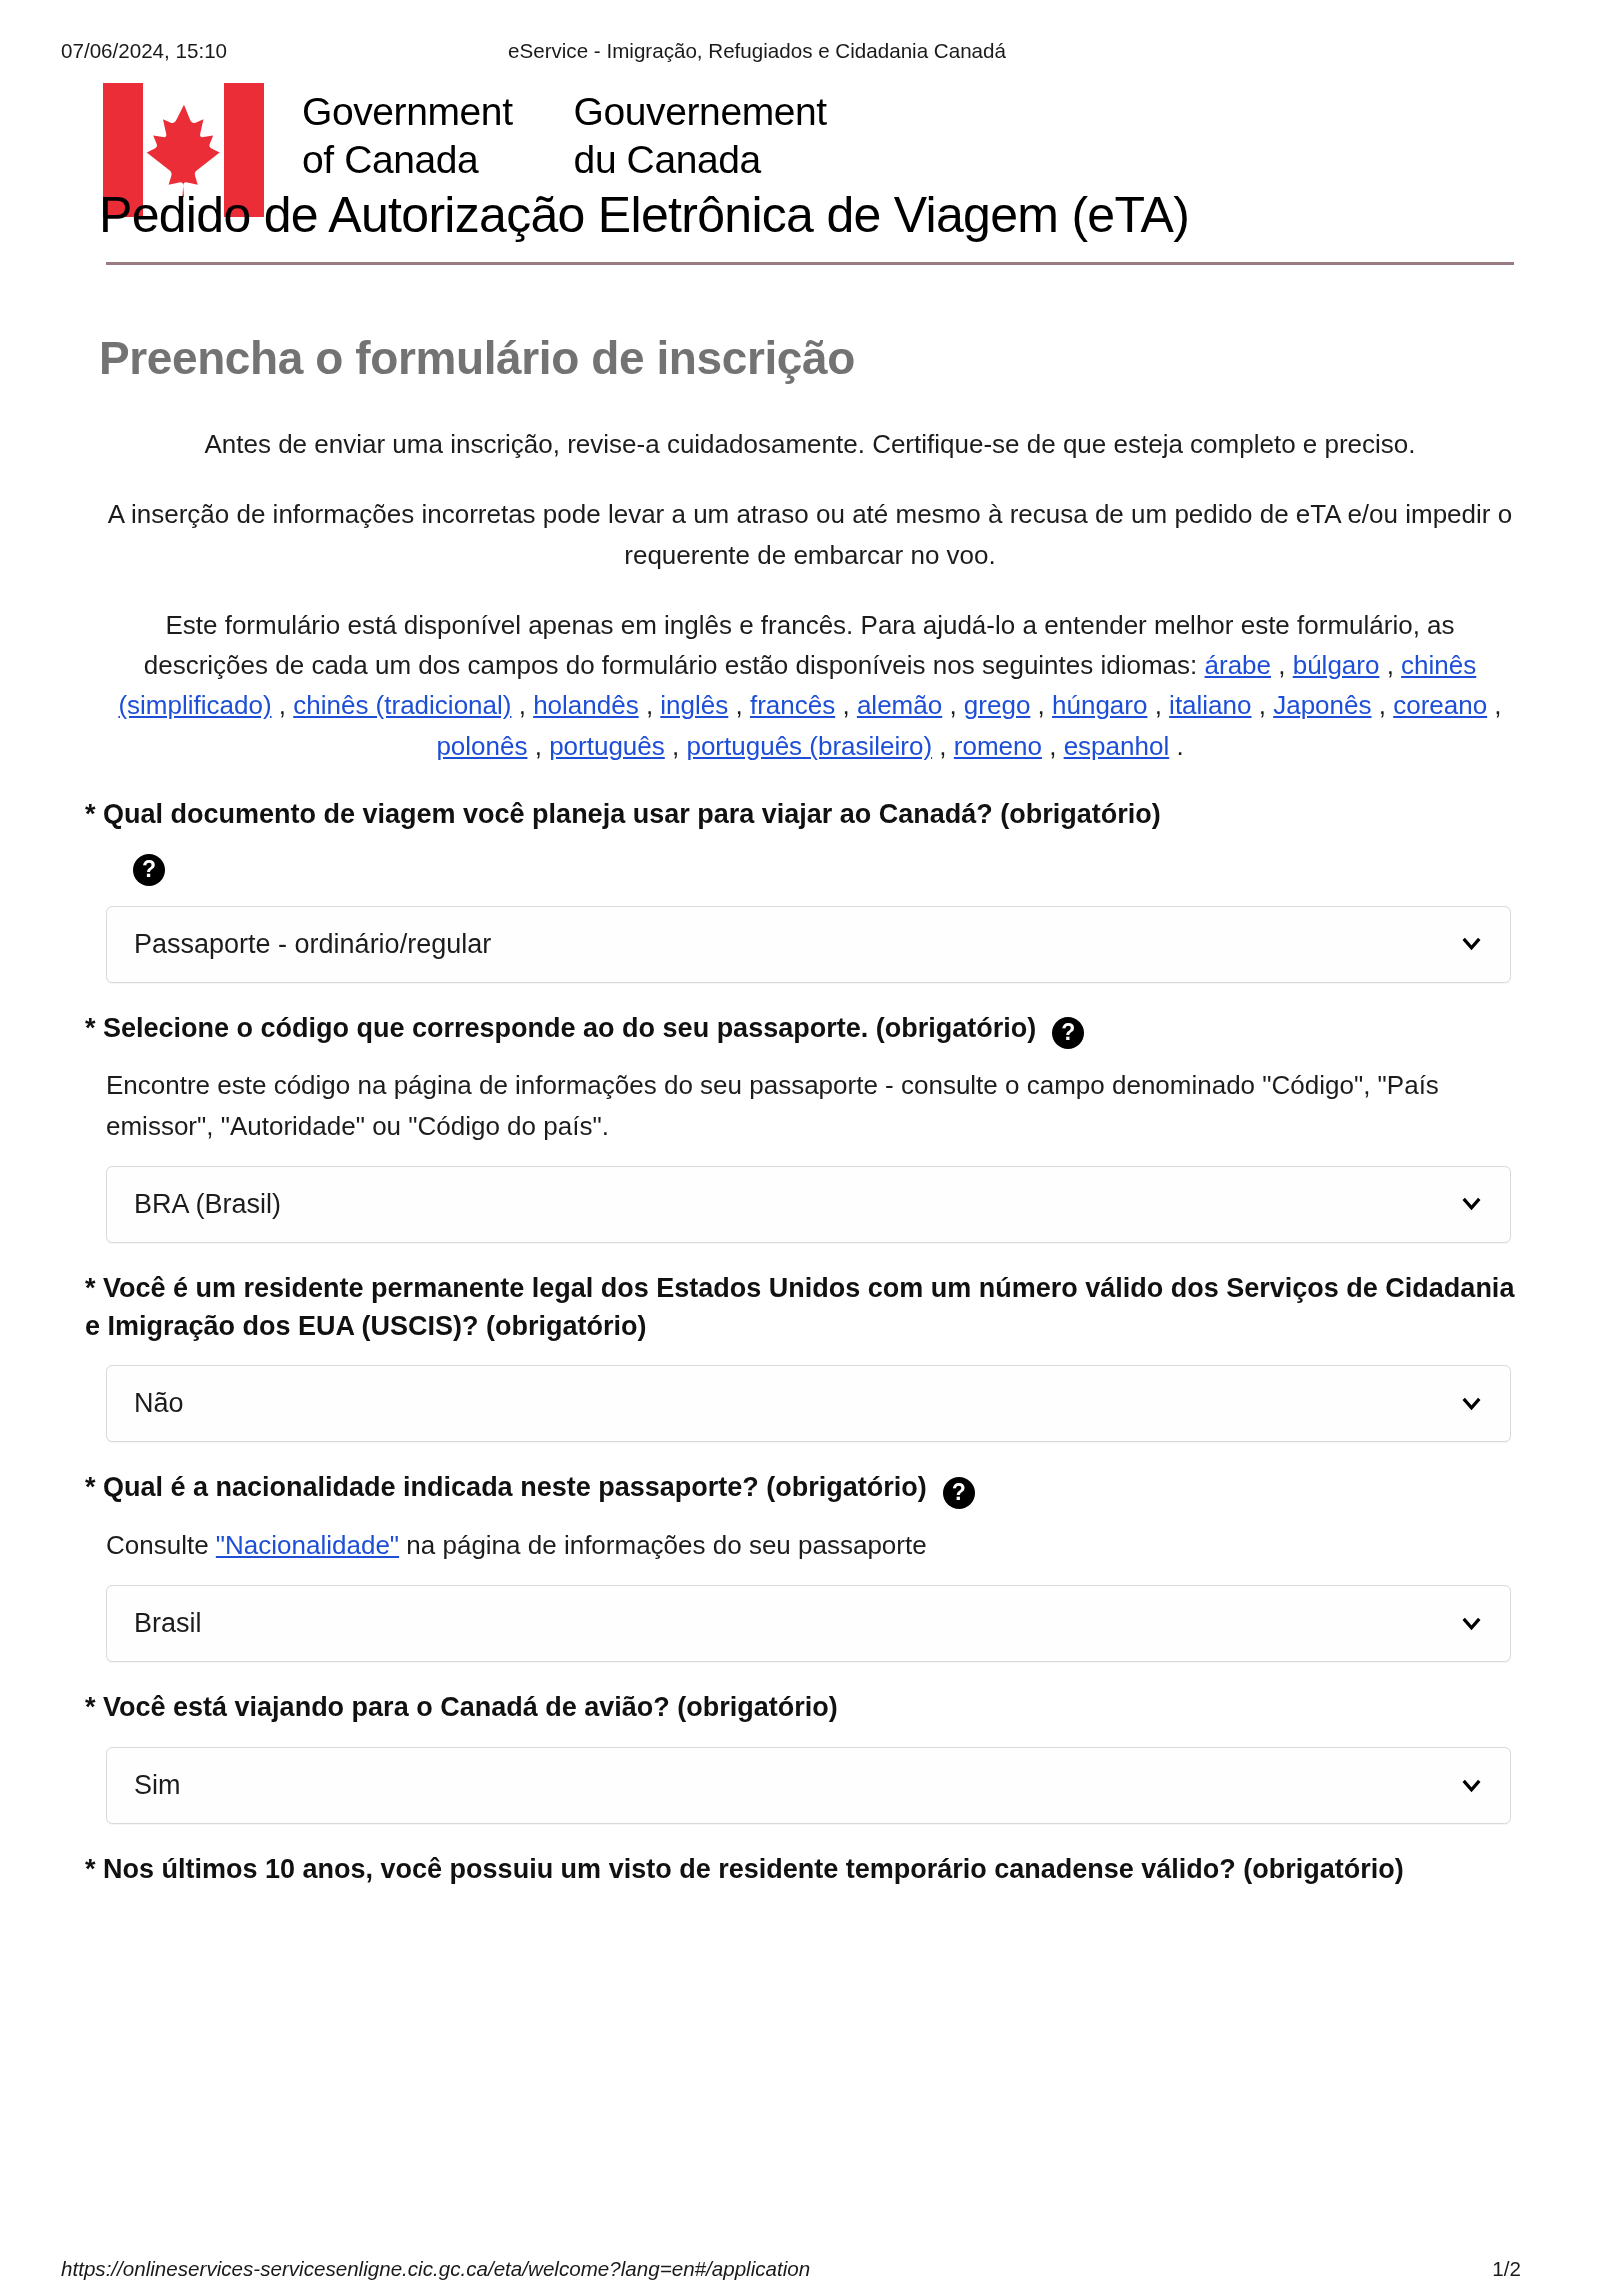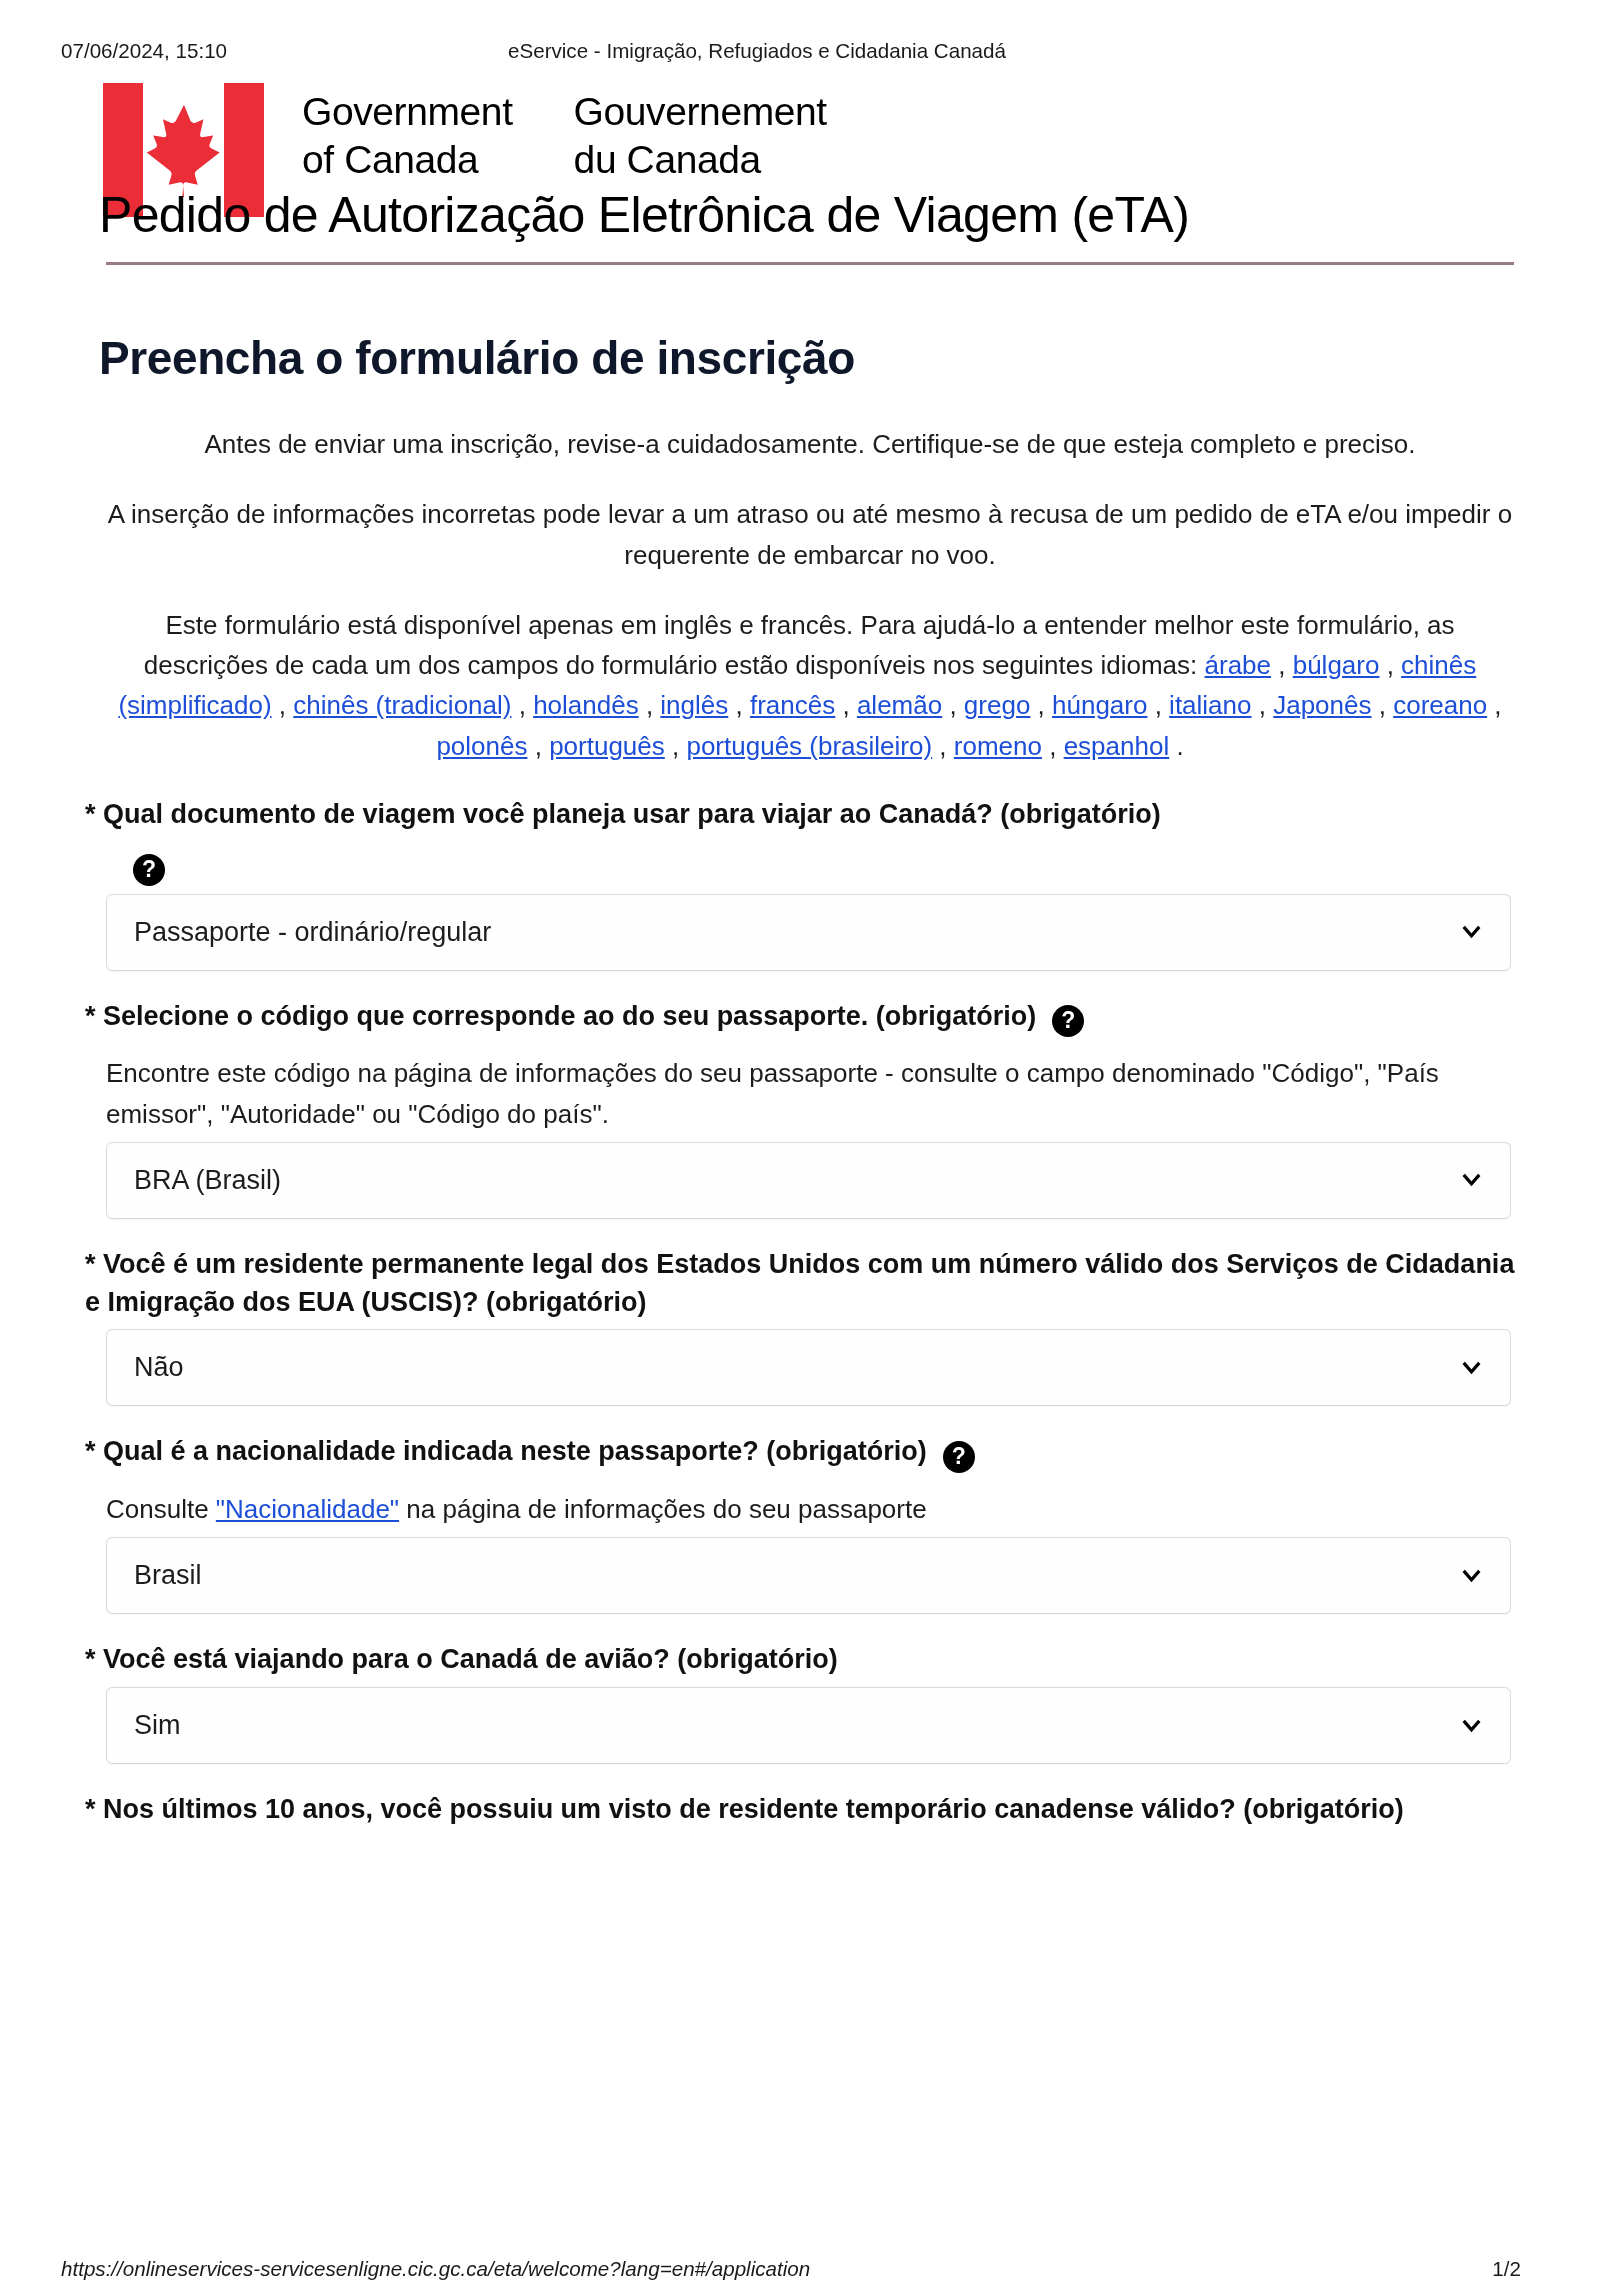--- a/index.html
+++ b/index.html
@@ -112,21 +112,21 @@
     position: absolute;
     left: 0;
     top: 331px;
     width: 1620px;
   }
   .h1 {
     margin: 0 0 39px 99px;
     font-size: 46px;
     font-weight: bold;
     letter-spacing: -0.4px;
-    color: #0f172a;
+    color: #737373;
   }
   .para {
     margin: 0 0 30px 106px;
     width: 1408px;
     font-size: 26px;
     line-height: 1.55;
     color: #1c1c1c;
     text-align: center;
   }
   .para a, .lnk {
@@ -171,21 +171,21 @@
     align-items: center;
     justify-content: center;
     font-size: 23px;
     font-weight: bold;
     font-family: "Liberation Sans", sans-serif;
     line-height: 1;
   }
 
   .select {
     position: relative;
-    margin: 8px 0 0 106px;
+    margin: 20px 0 0 106px;
     width: 1405px;
     height: 77px;
     border: 0.9px solid #d9d9d9;
     border-radius: 6.3px;
     background: #fefefe;
     box-shadow: 0 0.9px 0.9px rgba(0,0,0,0.04);
     display: flex;
     align-items: center;
   }
   .select .sel-value {

